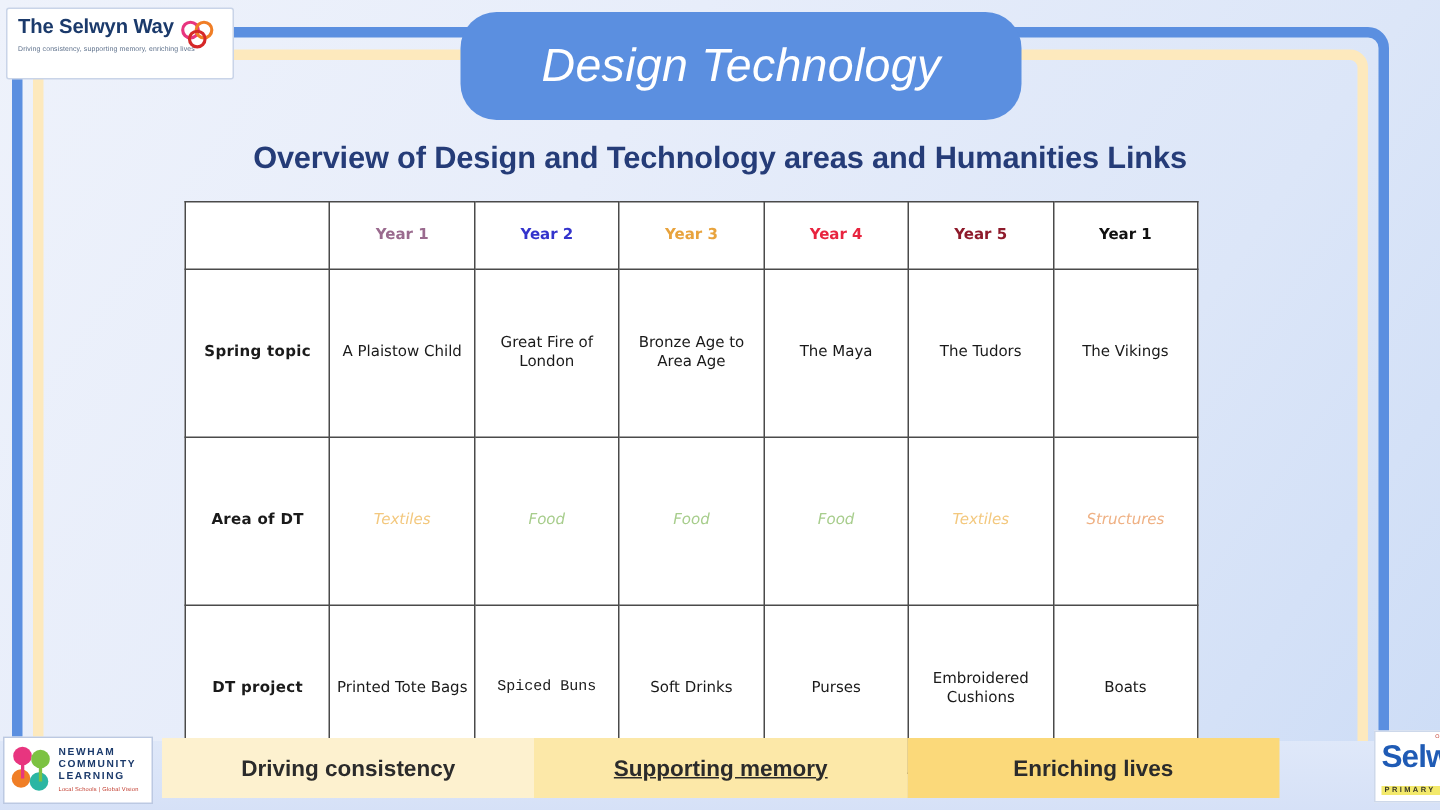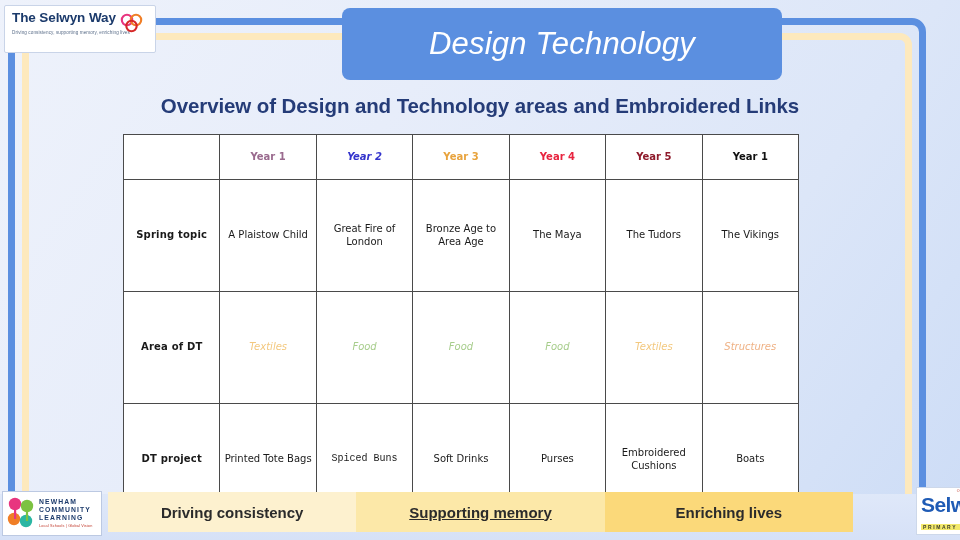--- a/index.html
+++ b/index.html
@@ -90,29 +90,28 @@
     top: 7px;
     width: 30px;
     height: 20px;
   }
 
   
   .title-banner {
     position: absolute;
     left: 307px;
     top: 8px;
-    width: 440px;
+    width: 374px;
     height: 72px;
     background: #5b8fe0;
-    border-radius: 8px;
+    border-radius: 24px;
     z-index: 5;
     display: flex;
     align-items: center;
     justify-content: center;
-    margin-left: 35px;
   }
   .title-banner .title-text {
     font-family: "Liberation Sans", sans-serif;
     font-size: 31px;
     font-style: italic;
     color: #ffffff;
     letter-spacing: 0.2px;
   }
 
   
@@ -283,38 +282,38 @@
       <circle cx="10" cy="7" r="5.2" fill="none" stroke="#e8357f" stroke-width="2.1"></circle>
       <circle cx="19" cy="7" r="5.2" fill="none" stroke="#f07e26" stroke-width="2.1"></circle>
       <circle cx="14.5" cy="13" r="5.2" fill="none" stroke="#d62828" stroke-width="2.1"></circle>
     </svg>
   </div>
 
   <div class="title-banner">
     <span class="title-text">Design Technology</span>
   </div>
 
-  <div class="heading">Overview of Design and Technology areas and Embroidered Links</div>
+  <div class="heading">Overview of Design and Technology areas and Humanities Links</div>
 
   <div class="table-wrap">
     <table class="dt-table" id="overview-table">
       <colgroup id="cg">
           <col class="c0">
           <col class="cx">
           <col class="cx">
           <col class="cx">
           <col class="cx">
           <col class="cx">
           <col class="cx">
         </colgroup>
       <thead>
           <tr class="hdr-row" id="hdr-row">
             <td style="color: rgb(0, 0, 0);"></td>
             <td style="color: rgb(154, 106, 142);">Year 1</td>
-            <td style="color: rgb(51, 51, 204); font-style: italic;">Year 2</td>
+            <td style="color: rgb(51, 51, 204);">Year 2</td>
             <td style="color: rgb(232, 163, 61);">Year 3</td>
             <td style="color: rgb(232, 36, 63);">Year 4</td>
             <td style="color: rgb(142, 26, 43);">Year 5</td>
             <td style="color: rgb(17, 17, 17);">Year 1</td>
           </tr>
         </thead>
       <tbody id="tbody">
           <tr class="body-row">
             <td class="rowlabel">Spring topic</td>
             <td class="cell-topic" style="color: rgb(26, 26, 26);">A Plaistow Child</td>

